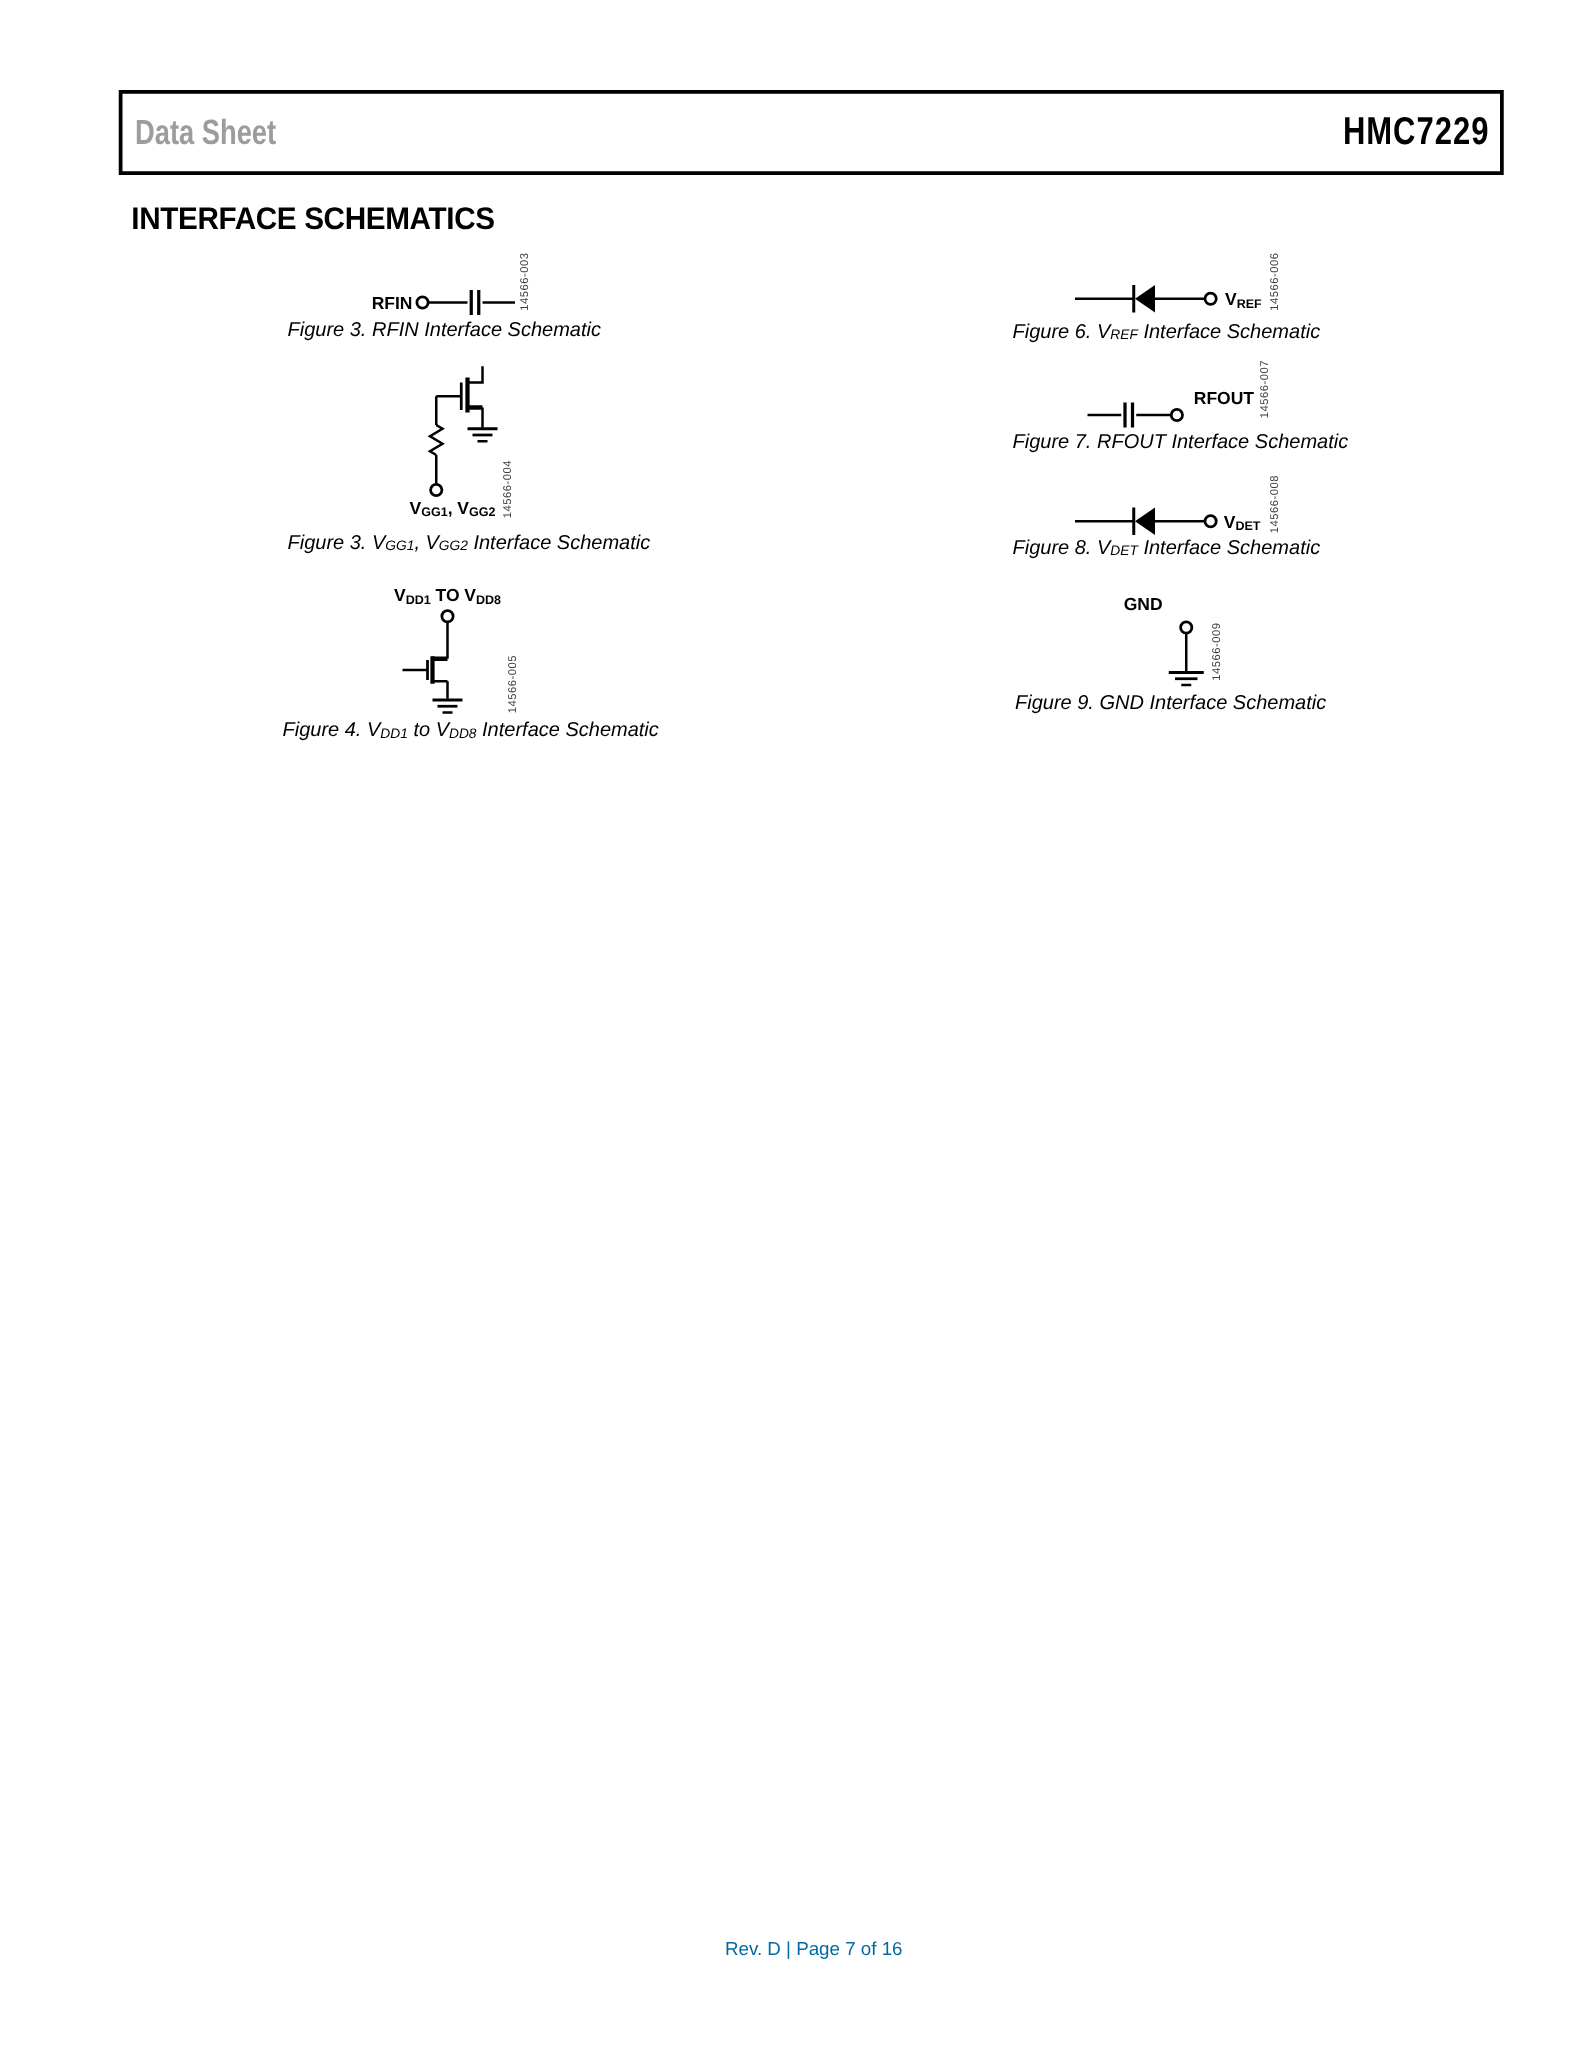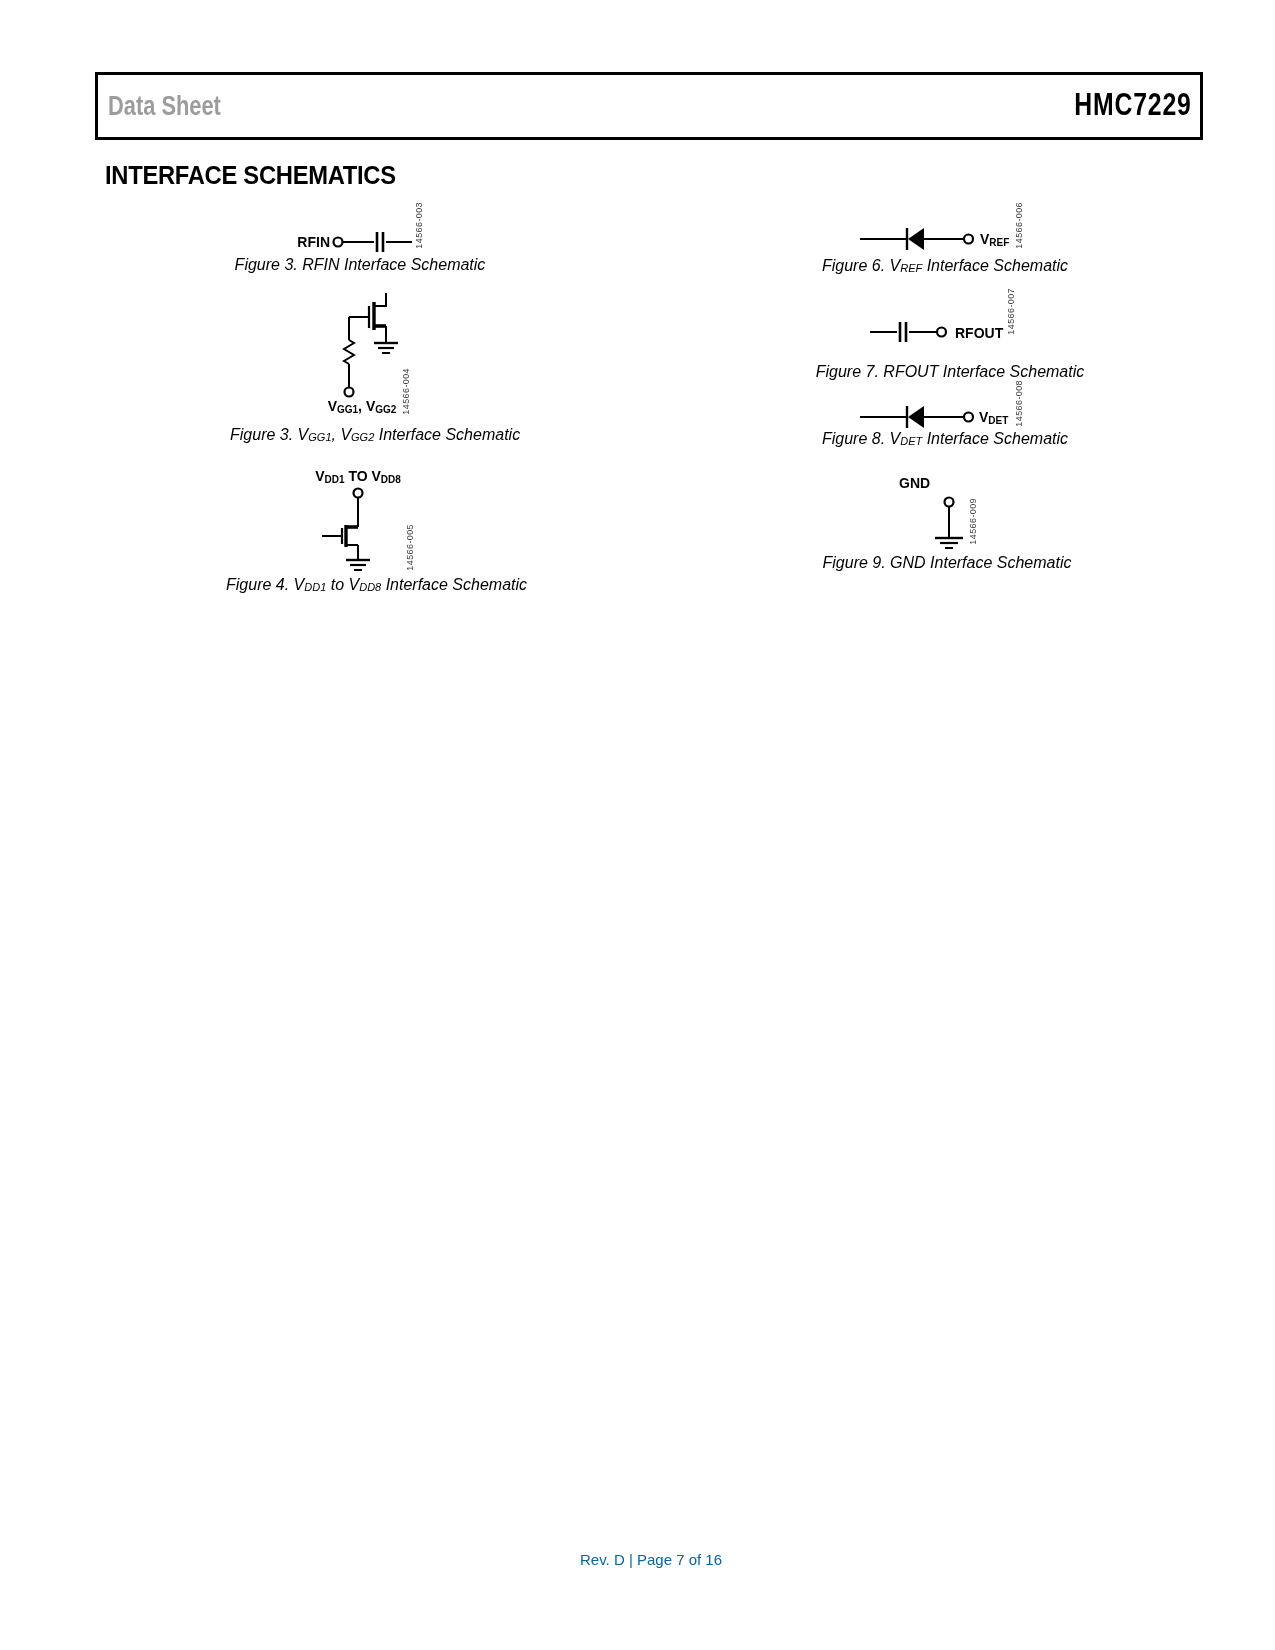--- a/index.html
+++ b/index.html
@@ -33,21 +33,21 @@
 
   
   .pin {
     position:absolute; font-size:14px; font-weight:bold; white-space:nowrap;
     line-height:16px;
   }
   .pin sub { font-size:10px; font-weight:bold; vertical-align:-2px; line-height:0; }
 
   
   .cap {
-    position:absolute; font-style:italic; font-size:16px; text-align:center;
+    position:absolute; font-style:italic; font-size:16px; 
     white-space:nowrap; line-height:18px;
   }
   .cap sub { font-size:11px; font-style:italic; vertical-align:-1px; line-height:0; }
 
   
   .code {
     position:absolute; writing-mode:vertical-rl; transform:rotate(180deg);
     font-size:9px; color:#3d3d3d; letter-spacing:0.4px; white-space:nowrap;
   }
 
@@ -139,23 +139,23 @@
 
 <svg style="left:870px; top:317px;" width="80" height="30" viewBox="0 0 80 30">
   <line x1="0" y1="15" x2="27" y2="15" stroke="#000" stroke-width="2"></line>
   <g>
     <line x1="30" y1="5" x2="30" y2="25" stroke="#000" stroke-width="2.6"></line>
     <line x1="36" y1="5" x2="36" y2="25" stroke="#000" stroke-width="2.6"></line>
   </g>
   <line x1="39" y1="15" x2="67" y2="15" stroke="#000" stroke-width="2"></line>
   <circle cx="71.5" cy="15" r="4.5" fill="#fff" stroke="#000" stroke-width="2.2"></circle>
 </svg>
-<div class="pin" style="left:955px; top:325px;"><span>RFOUT</span></div>
+<div class="pin" style="left:955px; top:310px;"><span>RFOUT</span></div>
 <div class="code" style="left:1006px; top:288px;">14566-007</div>
-<div class="cap" style="left:810px; top:363px; width:280px;"><span>Figure 7. RFOUT Interface Schematic</span><sub></sub><span></span><sub></sub><span></span></div>
+<div class="cap" style="left:810px; top:345px; width:280px;"><span>Figure 7. RFOUT Interface Schematic</span><sub></sub><span></span><sub></sub><span></span></div>
 
 <svg style="left:860px; top:402px;" width="115" height="31" viewBox="0 0 115 31">
   <line x1="0" y1="15" x2="47" y2="15" stroke="#000" stroke-width="2"></line>
   <g>
     <line x1="47" y1="4" x2="47" y2="26" stroke="#000" stroke-width="2.4"></line>
     <polygon points="64,4 64,26 48,15" fill="#000"></polygon>
   </g>
   <line x1="64" y1="15" x2="104" y2="15" stroke="#000" stroke-width="2"></line>
   <circle cx="108.5" cy="15" r="4.5" fill="#fff" stroke="#000" stroke-width="2.2"></circle>
 </svg>

